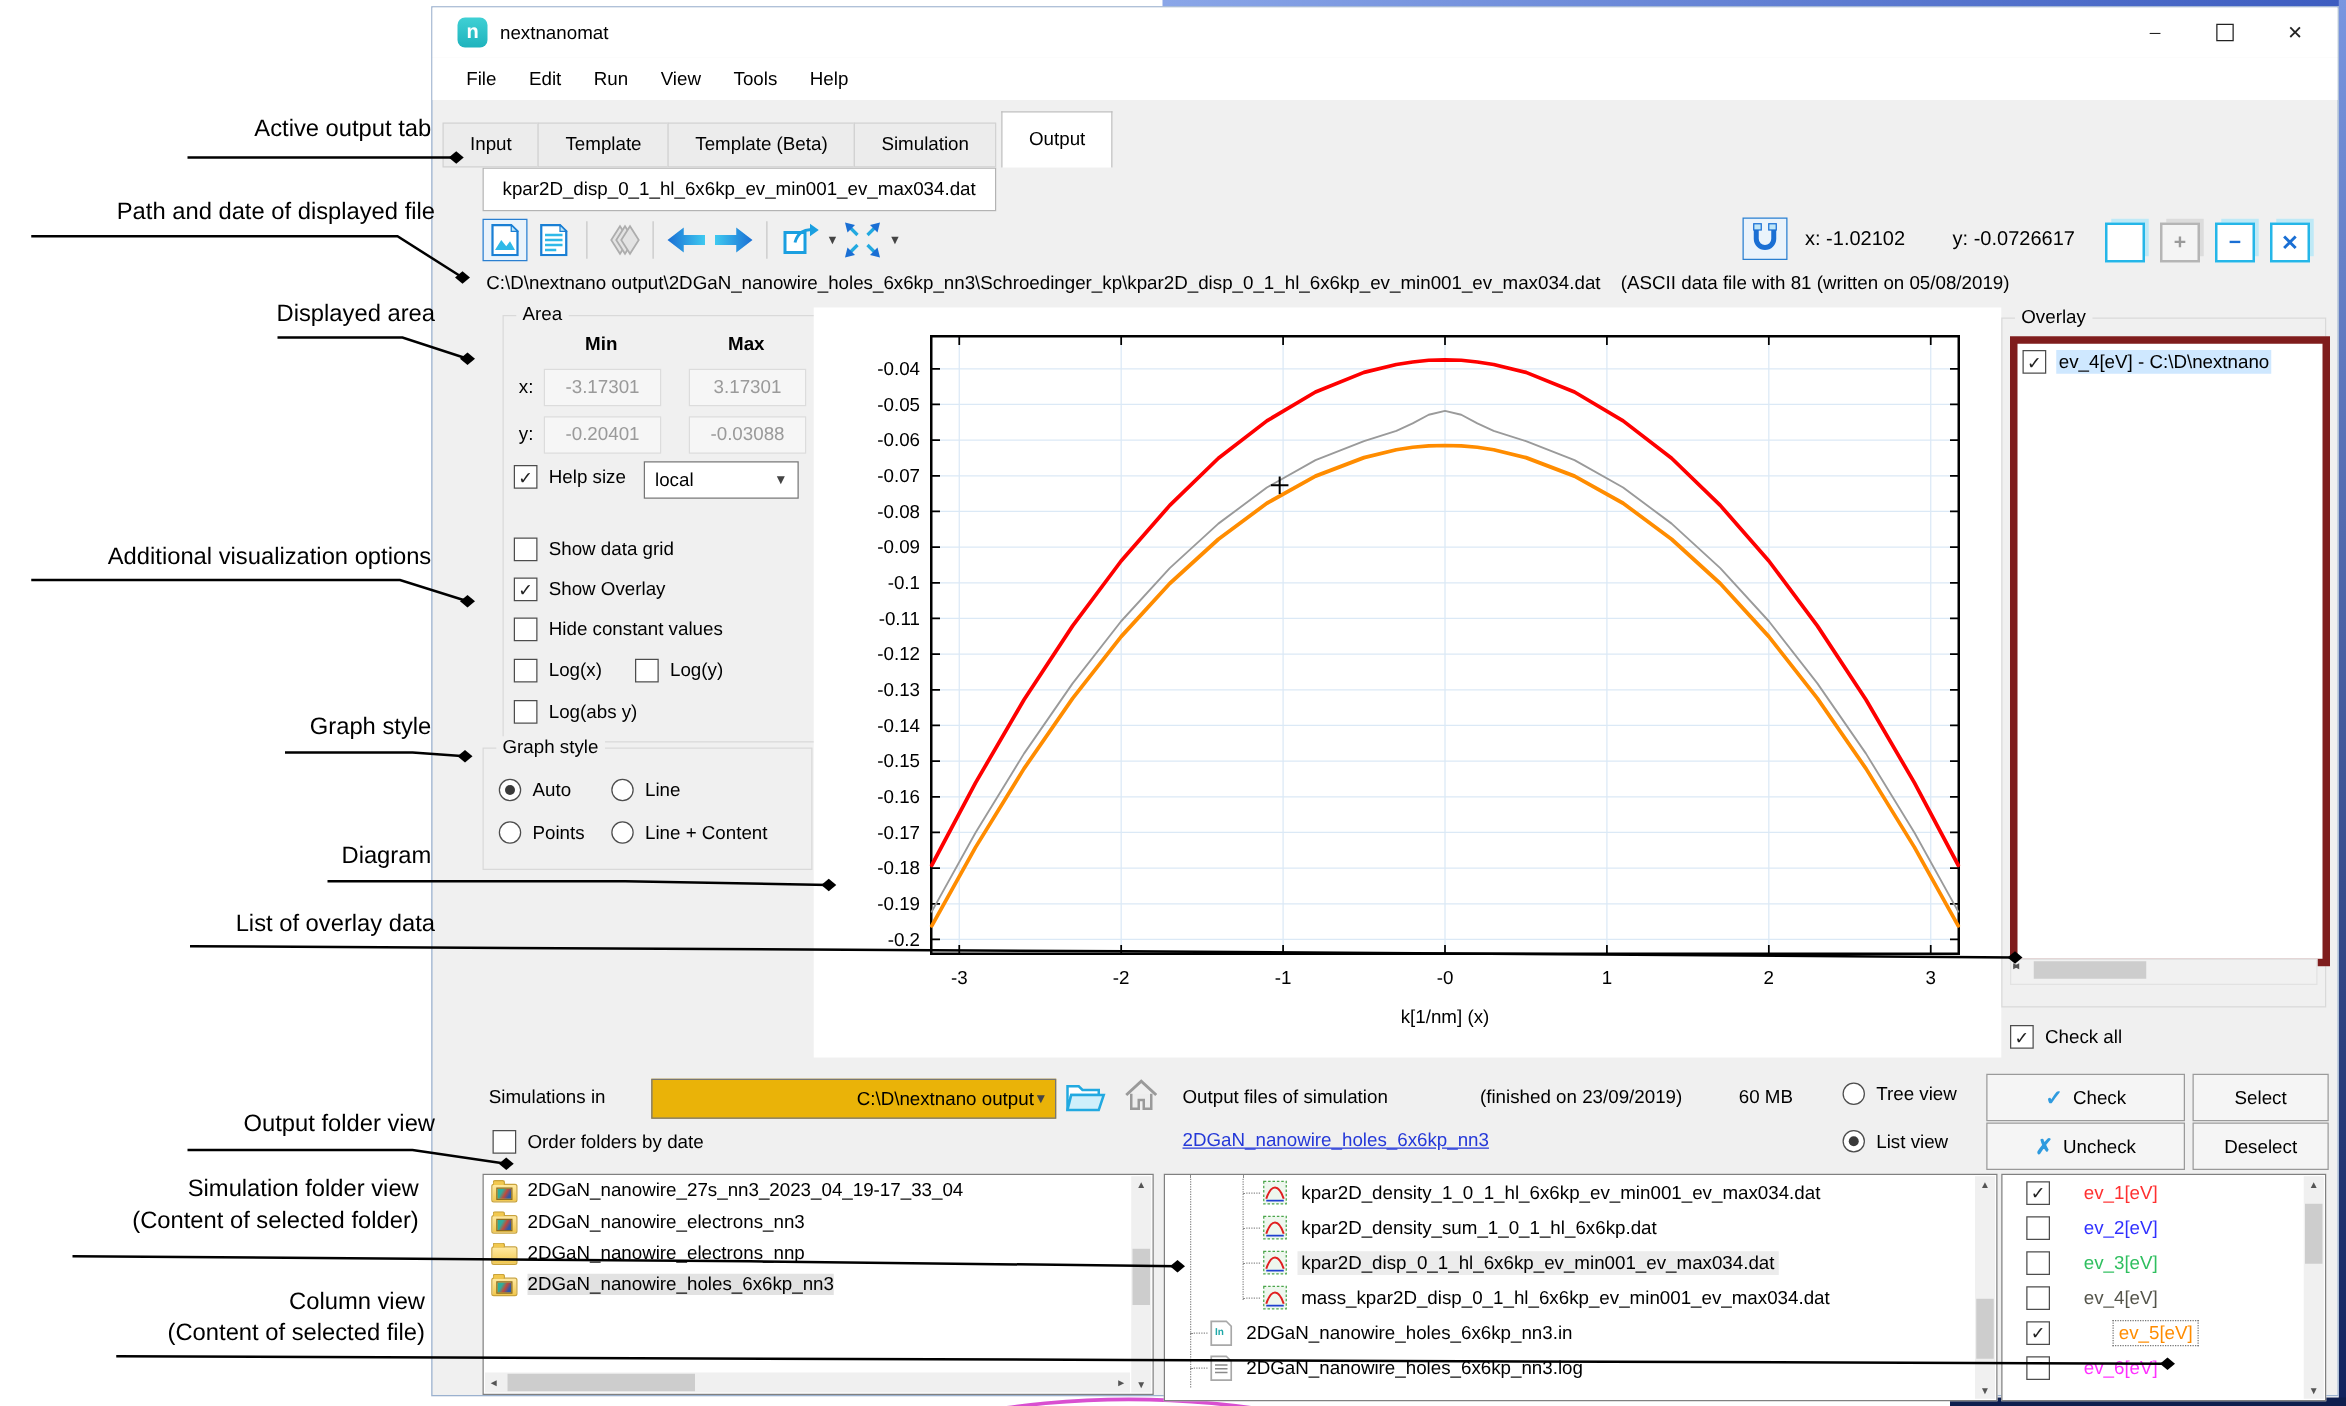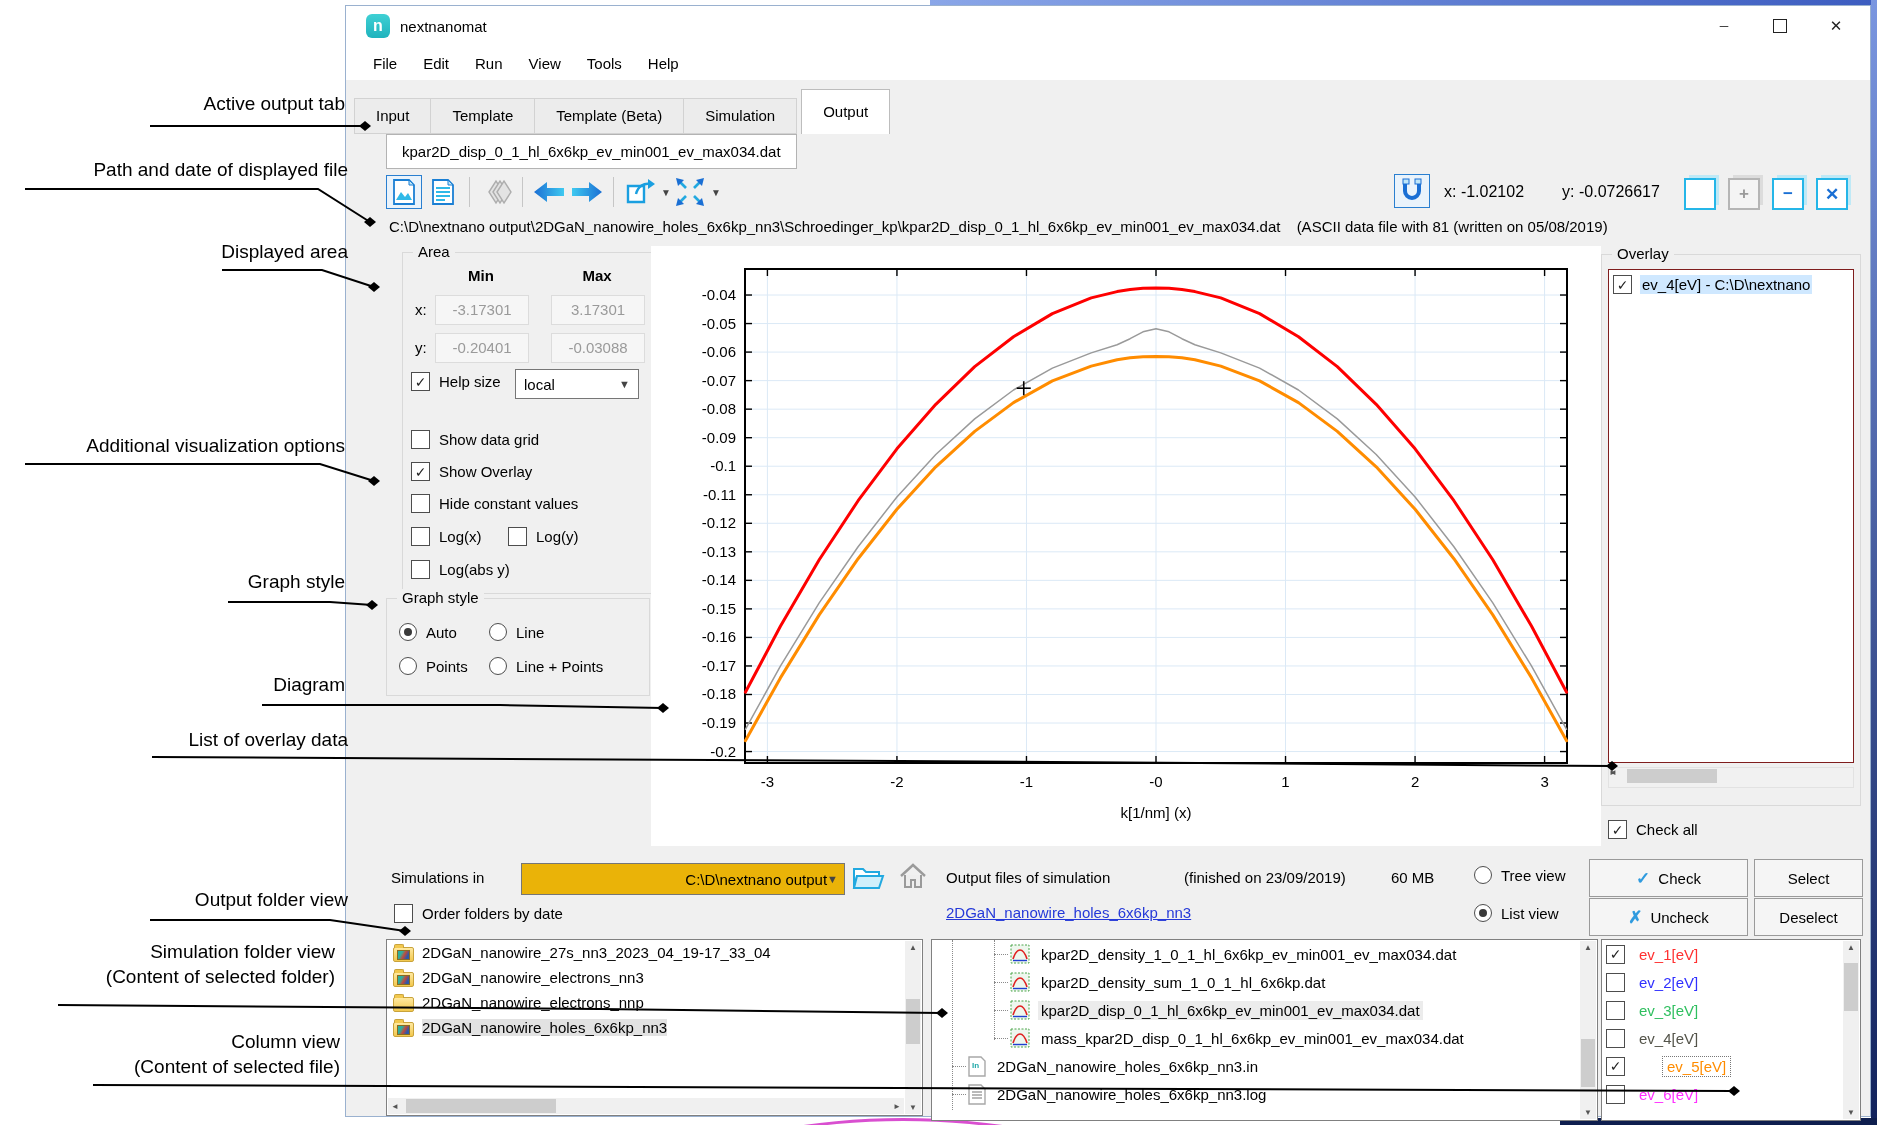--- a/index.html
+++ b/index.html
@@ -62,21 +62,21 @@
   .ck-row{position:absolute;display:flex;align-items:center;gap:9px;white-space:nowrap}
   .sel-box{position:absolute;height:28px;background:#fff;border:1px solid #767676;display:flex;align-items:center;padding:0 8px;justify-content:space-between}
   .sel-box .sv{margin-right:8px}
   .chev{font-size:11px;color:#444}
 
   
   #chart-svg{position:absolute;left:305px;top:240px;background:#fff;font-family:"Liberation Sans",sans-serif}
 
   
   .ov-box{left:1255px;top:248px;width:258px;height:550px}
-  .ov-list{position:absolute;left:6px;top:14px;width:244px;height:492px;background:#fff;border:1px solid #7f1d1d;overflow:hidden}
+  .ov-list{position:absolute;left:6px;top:14px;width:244px;height:492px;background:#fff;border:6px solid #7f1d1d;overflow:hidden}
   .ov-item{display:flex;align-items:center;gap:8px;padding:5px 4px;white-space:nowrap}
   .ov-item .lbl{background:#cfe8ff;padding:1px 2px}
   .ov-hscroll{position:absolute;left:6px;top:512px;width:244px;height:19px;background:#f1f1f1;border:1px solid #e2e2e2}
   .checkall{position:absolute;left:1262px;top:814px;display:flex;align-items:center;gap:9px}
 
   
   .sb-arrow{position:absolute;color:#555;font-size:8px;text-align:center}
   .vscroll{position:absolute;top:1px;right:1px;bottom:1px;width:16px;background:#f0f0f0}
   .vscroll .up{top:2px;left:0;right:0}
   .vscroll .down{bottom:2px;left:0;right:0}
@@ -106,21 +106,21 @@
   .fi-row{display:flex;align-items:center;gap:8px;height:28px;white-space:nowrap;position:relative}
   .fi-row .nm{padding:1px 3px}
   .fi-row.sel .nm{background:#ececec}
   .fi-row.lvl2{padding-left:78px}
   .fi-row.lvl1{padding-left:36px}
   .fi-row.lvl2::before,.fi-row.lvl1::before{content:"";position:absolute;top:50%;width:14px;border-top:1px dotted #8a8a8a}
   .fi-row.lvl2::before{left:62px}
   .fi-row.lvl1::before{left:20px}
   .tree-vline{position:absolute;border-left:1px dotted #8a8a8a;width:0}
 
-  .ev-row{display:flex;align-items:center;gap:9px;height:28px;padding-left:4px;white-space:nowrap}
+  .ev-row{display:flex;align-items:center;gap:22px;height:28px;padding-left:19px;white-space:nowrap}
   .ev-row .lbl{padding:1px 4px;border:1px dotted transparent}
   .ev-row.focused .lbl{border-color:#777}
 
   
   .ann-label{position:absolute;font-size:19px;color:#000;text-align:right;white-space:nowrap;line-height:1.3;z-index:60}
   #ann-svg{position:absolute;inset:0;z-index:55;pointer-events:none}
 </style>
 </head>
 <body>
 
@@ -375,21 +375,21 @@
       <div class="ck-row" style="left:102px;top:24px">
         <span class="rb"></span>
         <span>Line</span>
       </div>
       <div class="ck-row" style="left:12px;top:58px">
         <span class="rb"></span>
         <span>Points</span>
       </div>
       <div class="ck-row" style="left:102px;top:58px">
         <span class="rb"></span>
-        <span>Line + Points</span>
+        <span>Line + Content</span>
       </div>
     </div>
 
     <svg id="chart-svg" width="950" height="600">
         <line x1="94" y1="49.02252642522959" x2="916" y2="49.02252642522959" stroke="#dbe9f6" stroke-width="1"></line>
         <line x1="94" y1="77.5559983827182" x2="916" y2="77.5559983827182" stroke="#dbe9f6" stroke-width="1"></line>
         <line x1="94" y1="106.08947034020677" x2="916" y2="106.08947034020677" stroke="#dbe9f6" stroke-width="1"></line>
         <line x1="94" y1="134.62294229769537" x2="916" y2="134.62294229769537" stroke="#dbe9f6" stroke-width="1"></line>
         <line x1="94" y1="163.15641425518393" x2="916" y2="163.15641425518393" stroke="#dbe9f6" stroke-width="1"></line>
         <line x1="94" y1="191.68988621267252" x2="916" y2="191.68988621267252" stroke="#dbe9f6" stroke-width="1"></line>

